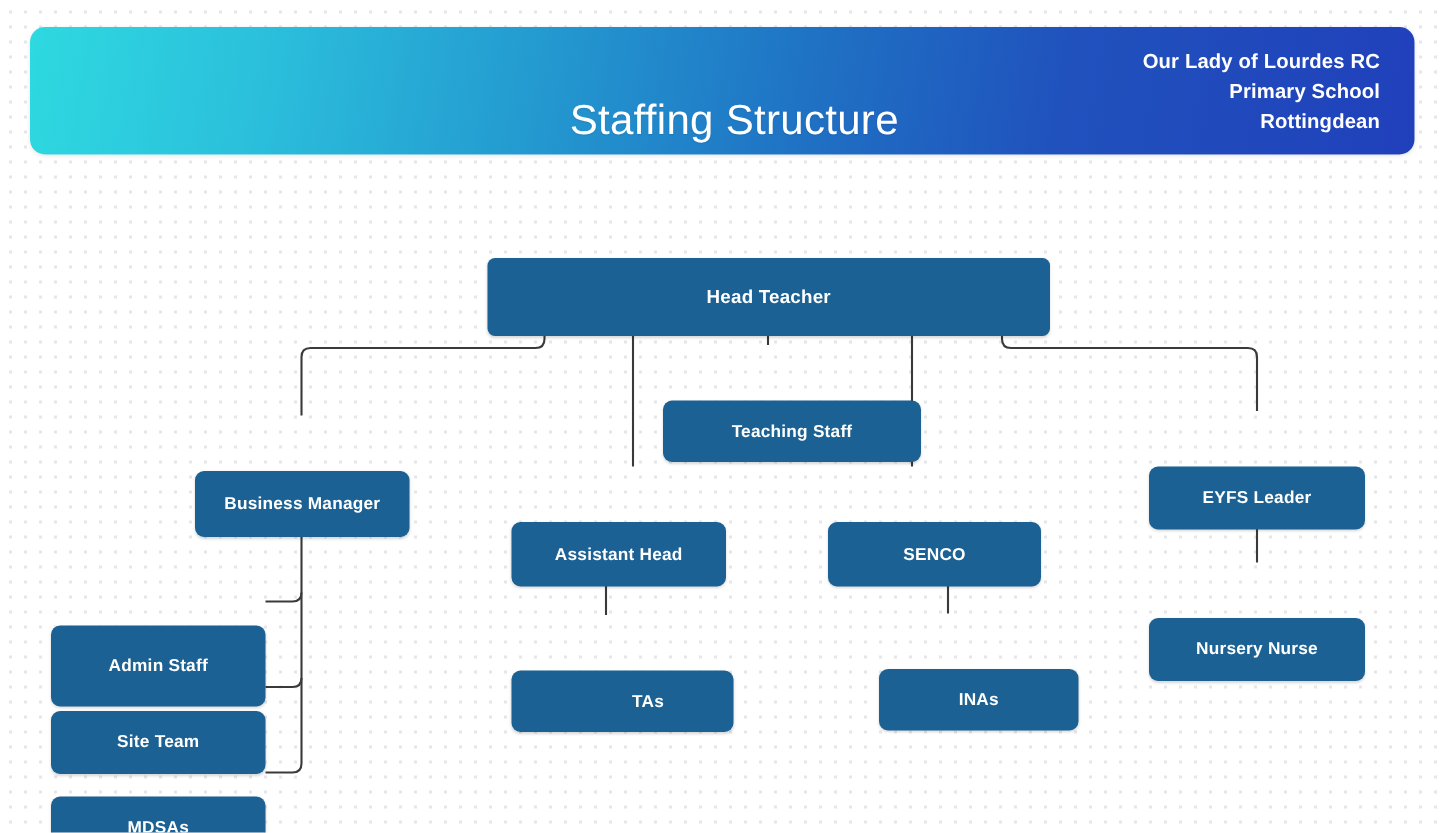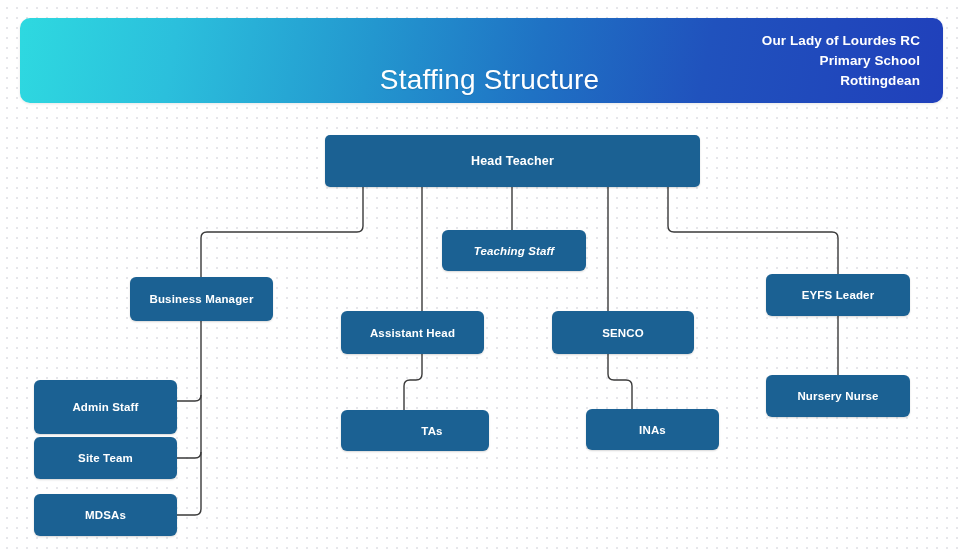--- a/index.html
+++ b/index.html
@@ -89,20 +89,21 @@
     align-items: center;
     justify-content: center;
     background: #1b6193;
     border-radius: 6px;
     color: #ffffff;
     font-size: 11.5px;
     font-weight: bold;
     letter-spacing: 0.15px;
     text-align: center;
     box-shadow: 0 1px 2px rgba(0,0,0,0.16);
+    margin-top: 37px;
   }
 
   .org-node.root {
     font-size: 12.5px;
     border-radius: 5px;
   }
 
   .node-label { pointer-events: none; }
 </style>
 </head>
@@ -146,21 +147,21 @@
     </g>
   </svg>
 
   <div id="node-layer">
       <div class="org-node root" style="left: 325px; top: 135px; width: 375px; height: 52px; background: rgb(27, 97, 147); color: rgb(255, 255, 255);">
         <span class="node-label">Head Teacher</span>
       </div>
       <div class="org-node" style="left: 130px; top: 277px; width: 143px; height: 44px; background: rgb(27, 97, 147); color: rgb(255, 255, 255);">
         <span class="node-label">Business Manager</span>
       </div>
-      <div class="org-node" style="left: 442px; top: 230px; width: 144px; height: 41px; background: rgb(27, 97, 147); color: rgb(255, 255, 255); font-style: italic;">
+      <div class="org-node" style="left: 442px; top: 230px; width: 172px; height: 41px; background: rgb(27, 97, 147); color: rgb(255, 255, 255);">
         <span class="node-label">Teaching Staff</span>
       </div>
       <div class="org-node" style="left: 341px; top: 311px; width: 143px; height: 43px; background: rgb(27, 97, 147); color: rgb(255, 255, 255);">
         <span class="node-label">Assistant Head</span>
       </div>
       <div class="org-node" style="left: 552px; top: 311px; width: 142px; height: 43px; background: rgb(27, 97, 147); color: rgb(255, 255, 255);">
         <span class="node-label">SENCO</span>
       </div>
       <div class="org-node" style="left: 766px; top: 274px; width: 144px; height: 42px; background: rgb(27, 97, 147); color: rgb(255, 255, 255);">
         <span class="node-label">EYFS Leader</span>

